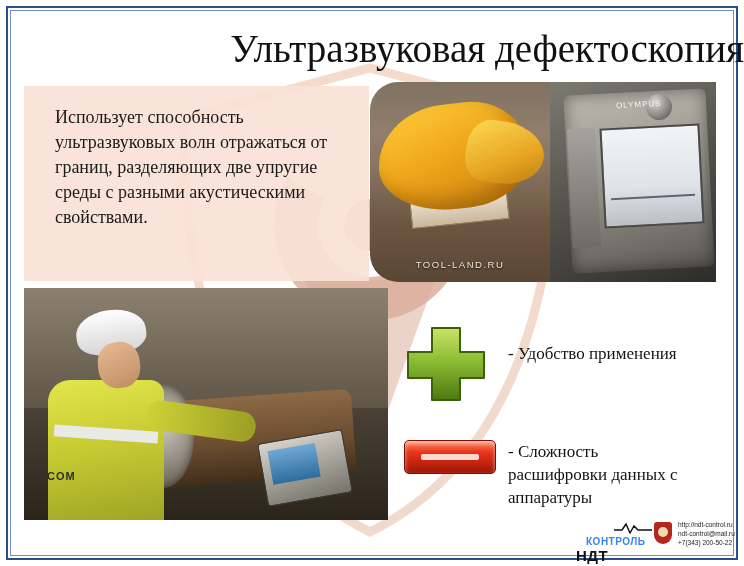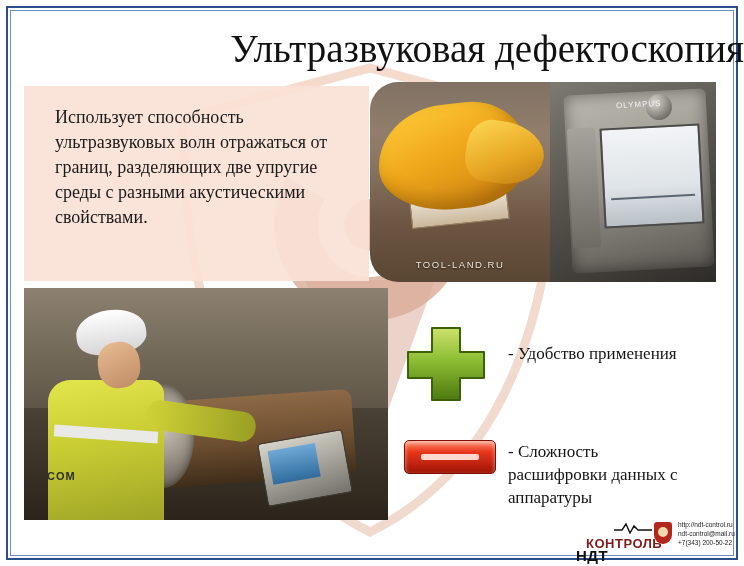--- a/index.html
+++ b/index.html
@@ -335,23 +335,23 @@
     font-size: 15px;
     font-weight: bold;
     color: #111;
     letter-spacing: 0.5px;
     margin-top: 27px;
   }
   .logo-kontrol {
     position: absolute;
     left: 0; top: 16px;
     font-family: "Liberation Sans", sans-serif;
-    font-size: 13px;
+    font-size: 10px;
     font-weight: bold;
-    color: #7f1d1d;
+    color: #3b82f6;
     letter-spacing: 0.5px;
     padding-left: 10px;
   }
   .logo-wave {
     position: absolute;
     left: 38px; top: 2px;
     width: 38px; height: 12px;
   }
   .logo-shield {
     position: absolute;

